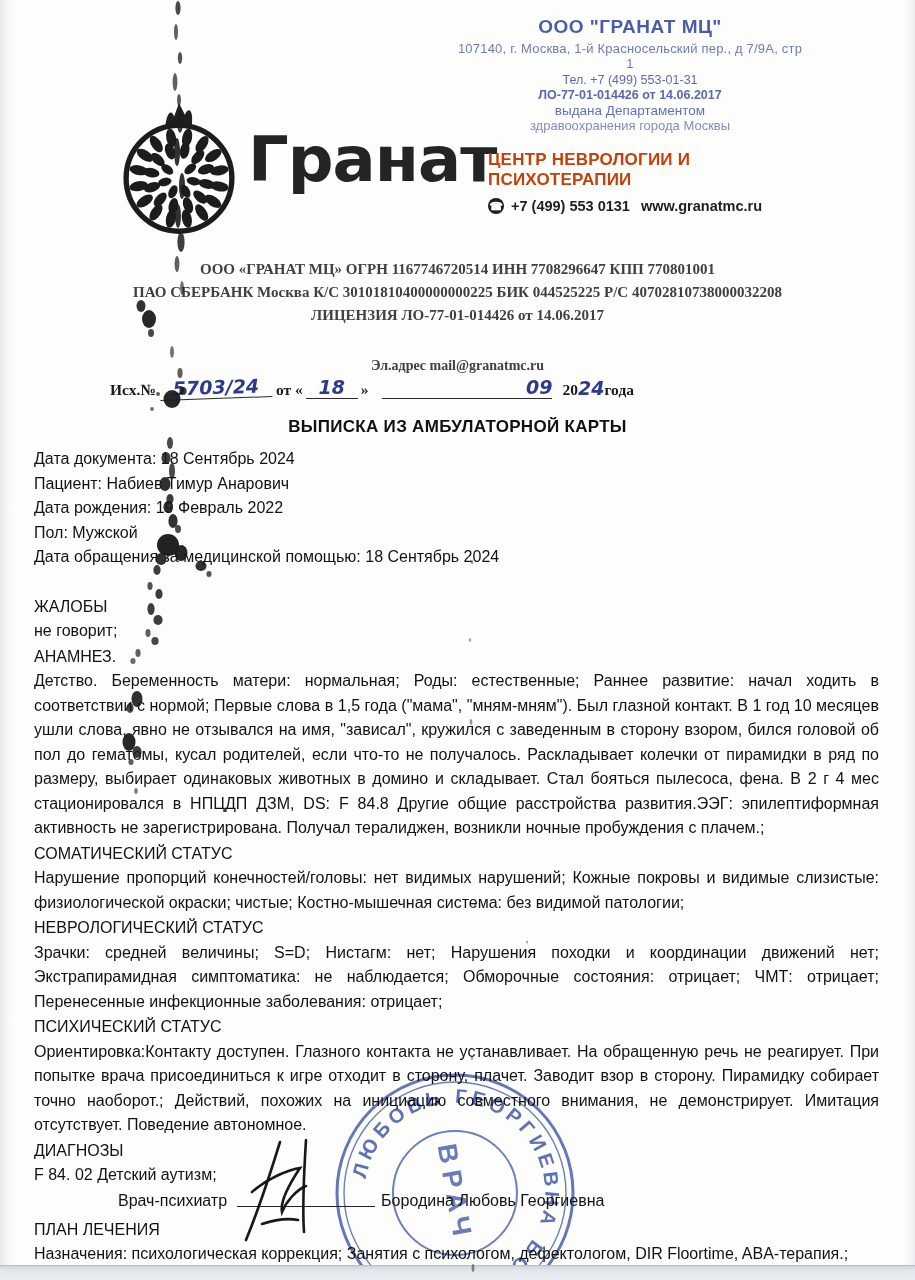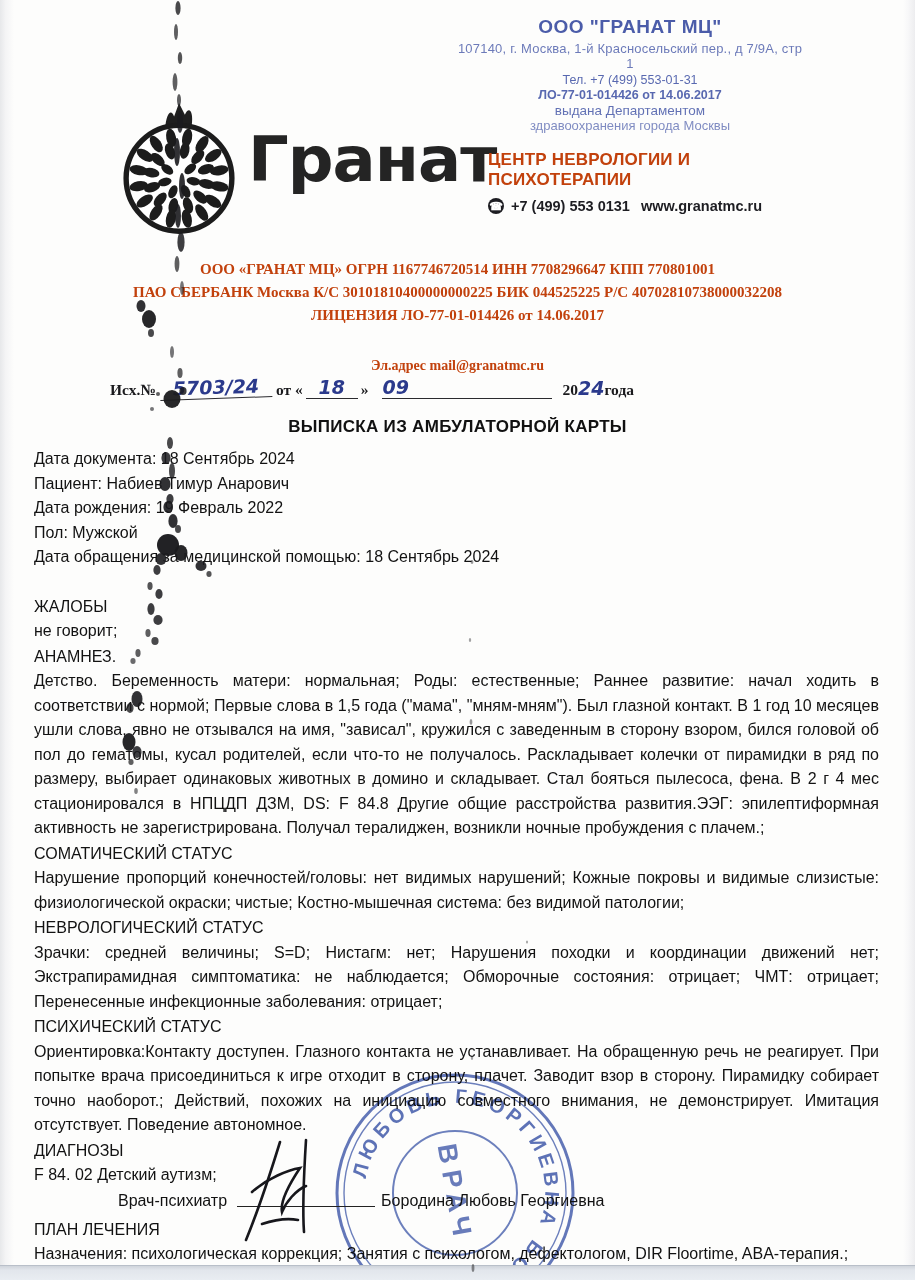--- a/index.html
+++ b/index.html
@@ -35,35 +35,35 @@
                 transform:scaleY(.98); }
   .brand-right { position:absolute; left:488px; top:150px; width:340px; }
   .center-name { font-size:17px; font-weight:bold; color:#c2410c; letter-spacing:.2px; }
   .center-contact { margin-top:8px; font-size:14.5px; font-weight:bold; color:#1d1d22;
                     display:flex; align-items:center; gap:7px; }
   .phone-badge { width:16px; height:16px; background:#1d1d22; border-radius:50%; color:#fff;
                  font-size:11px; line-height:16px; text-align:center; display:inline-block; }
   .site { margin-left:4px; }
 
   .requisites { position:absolute; left:40px; right:40px; top:258px; text-align:center;
-                font-family:"Liberation Serif", serif; font-weight:bold; color:#c2410c; }
+                font-family:"Liberation Serif", serif; font-weight:bold; color:#404040; }
   .req-l1 { font-size:15px; line-height:23px; }
   .req-l2 { font-size:15px; line-height:23px; }
   .req-l3 { font-size:15px; line-height:23px; }
   .req-l4 { font-size:14px; line-height:22px;margin-top:28px; }
 
   
   .ref-line { margin:12px 0 0 110px; height:42px; font-family:"Liberation Serif", serif;
               font-size:15.5px; font-weight:bold; color:#1a1a1d; display:flex; align-items:flex-end; }
   .hw { font-family:"DejaVu Sans", sans-serif; font-style:italic; font-weight:bold;
         color:#2b3a8c; font-size:19px; }
   .u-num  { display:inline-block; width:112px; border-bottom:1.6px solid #2a2a2e; text-align:center;
             transform:rotate(-2deg); margin:0 4px; }
   .u-day  { display:inline-block; width:52px;  border-bottom:1.6px solid #2a2a2e; text-align:center; margin:0 3px; }
-  .u-month{ display:inline-block; width:170px; border-bottom:1.6px solid #2a2a2e; text-align:left; margin:16px 10px 0 14px; }
+  .u-month{ display:inline-block; width:170px; border-bottom:1.6px solid #2a2a2e; text-align:right; margin:16px 10px 0 14px; }
   .year-grp { white-space:nowrap; }
 
   
   .doc-title { text-align:center; font-size:17px; font-weight:bold; letter-spacing:.3px;
                margin-top:18px; color:#111; }
   .content { margin:10px 36px 2px 34px; font-size:16px; line-height:24.5px; color:#121212; }
   .patient-info div { white-space:nowrap; }
   .section-heading { margin-top:1px; }
   .section-body { text-align:justify; }
   .plan-gap { margin-top:30px; }

